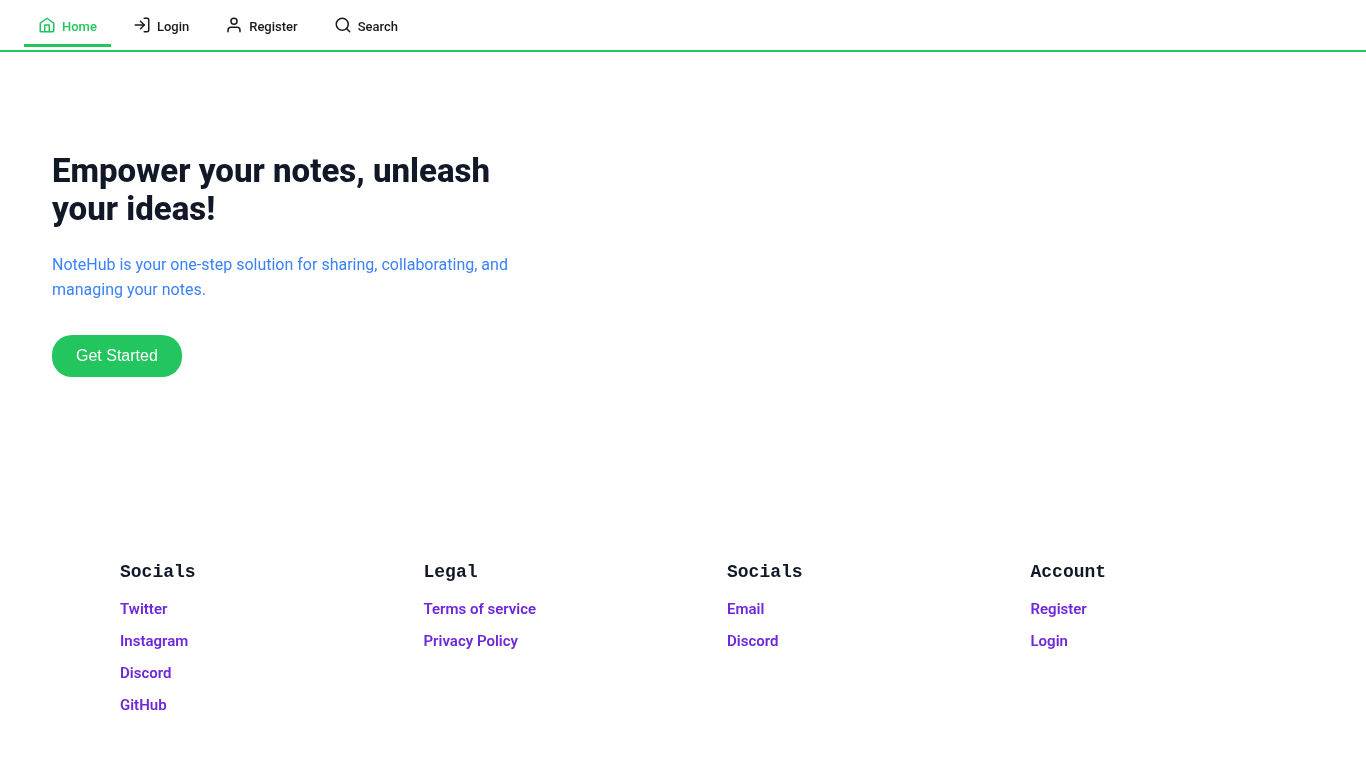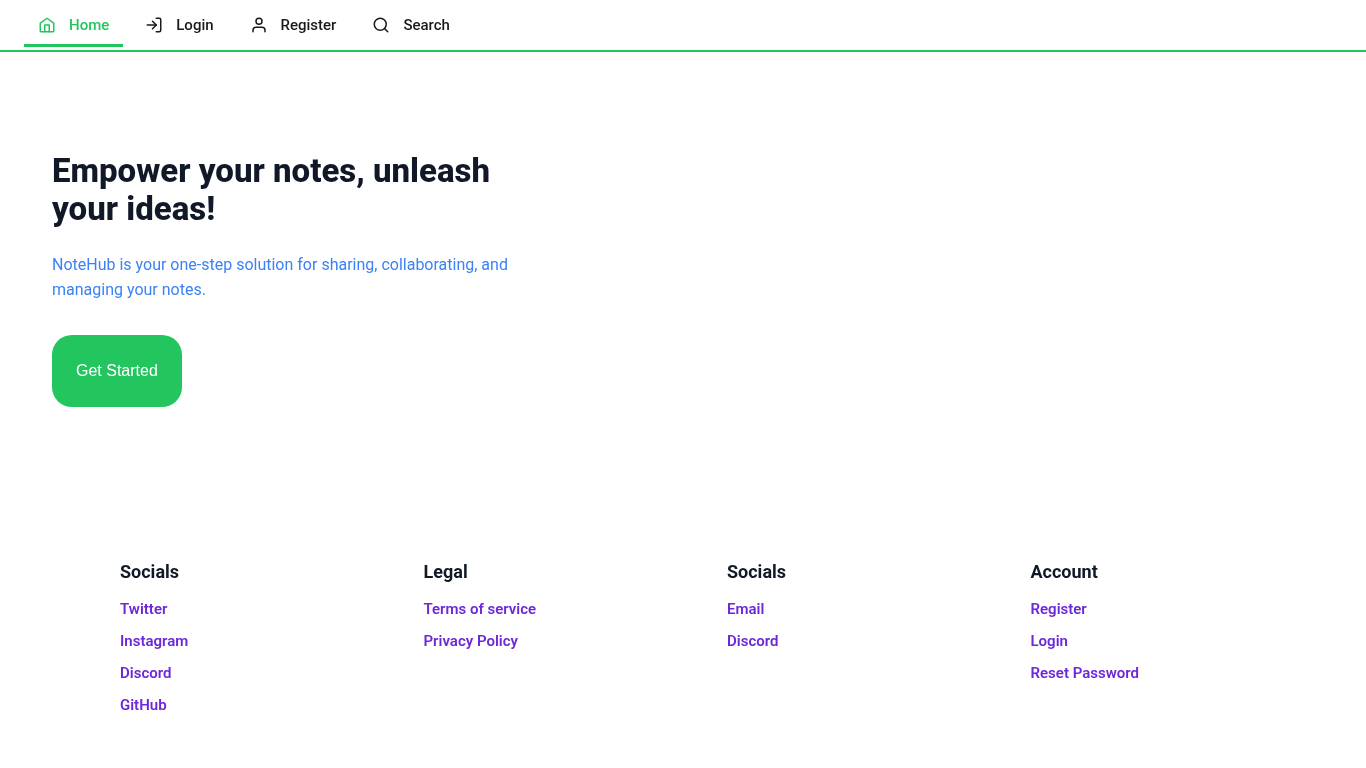--- a/index.html
+++ b/index.html
@@ -23,25 +23,25 @@
       align-items: center;
       padding: 0 24px;
       height: 52px;
       border-bottom: 2px solid #22c55e;
       gap: 8px;
     }
 
     .nav-item {
       display: flex;
       align-items: flex-end;
-      gap: 13px;
+      gap: 6px;
       padding: 10px 14px;
       text-decoration: none;
       color: #1a1a1a;
-      font-size: 15px;
+      font-size: 13px;
       font-weight: 500;
       cursor: pointer;
       border-bottom: 3px solid transparent;
       margin-bottom: -2px;
     }
 
     .nav-item.active {
       color: #22c55e;
       border-bottom: 3px solid #22c55e;
     }
@@ -74,21 +74,21 @@
       line-height: 1.6;
       margin-bottom: 32px;
       max-width: 460px;
     }
 
     .btn-get-started {
       background: #22c55e;
       color: #ffffff;
       border: none;
       border-radius: 20px;
-      padding: 27px 24px;
+      padding: 12px 24px;
       font-size: 16px;
       font-weight: 500;
       cursor: pointer;
       display: inline-block;
     }
 
     
     footer {
       position: absolute;
       bottom: 0;
@@ -103,20 +103,21 @@
     .footer-col {
       flex: 1;
       padding: 0 20px;
     }
 
     .footer-col-title {
       font-size: 18px;
       font-weight: 700;
       color: #111827;
       margin-bottom: 18px;
+      font-family: Liberation Mono, monospace;
     }
 
     .footer-link {
       display: block;
       font-size: 15px;
       color: #6d28d9;
       text-decoration: none;
       margin-bottom: 14px;
       font-weight: 600;
       cursor: pointer;
@@ -198,15 +199,14 @@
   <div class="footer-col">
     <div class="footer-col-title">Socials</div>
     <a class="footer-link">Email</a>
     <a class="footer-link">Discord</a>
   </div>
 
   <div class="footer-col">
     <div class="footer-col-title">Account</div>
     <a class="footer-link">Register</a>
     <a class="footer-link">Login</a>
-    <a class="footer-link">Reset Password</a>
   </div>
 </footer>
 
 </body></html>

